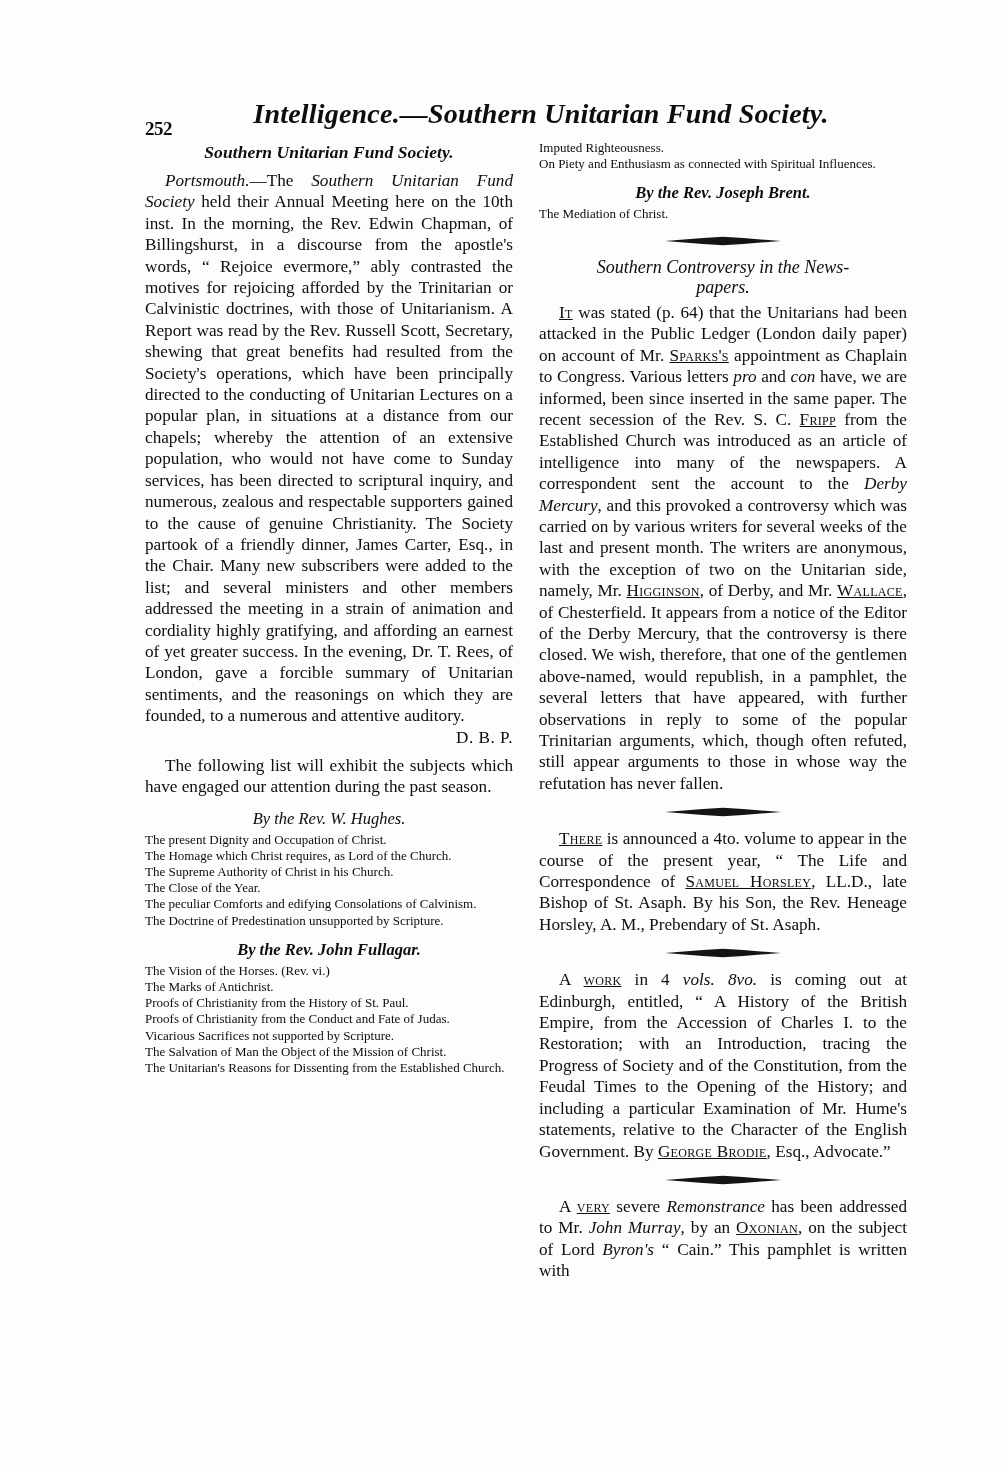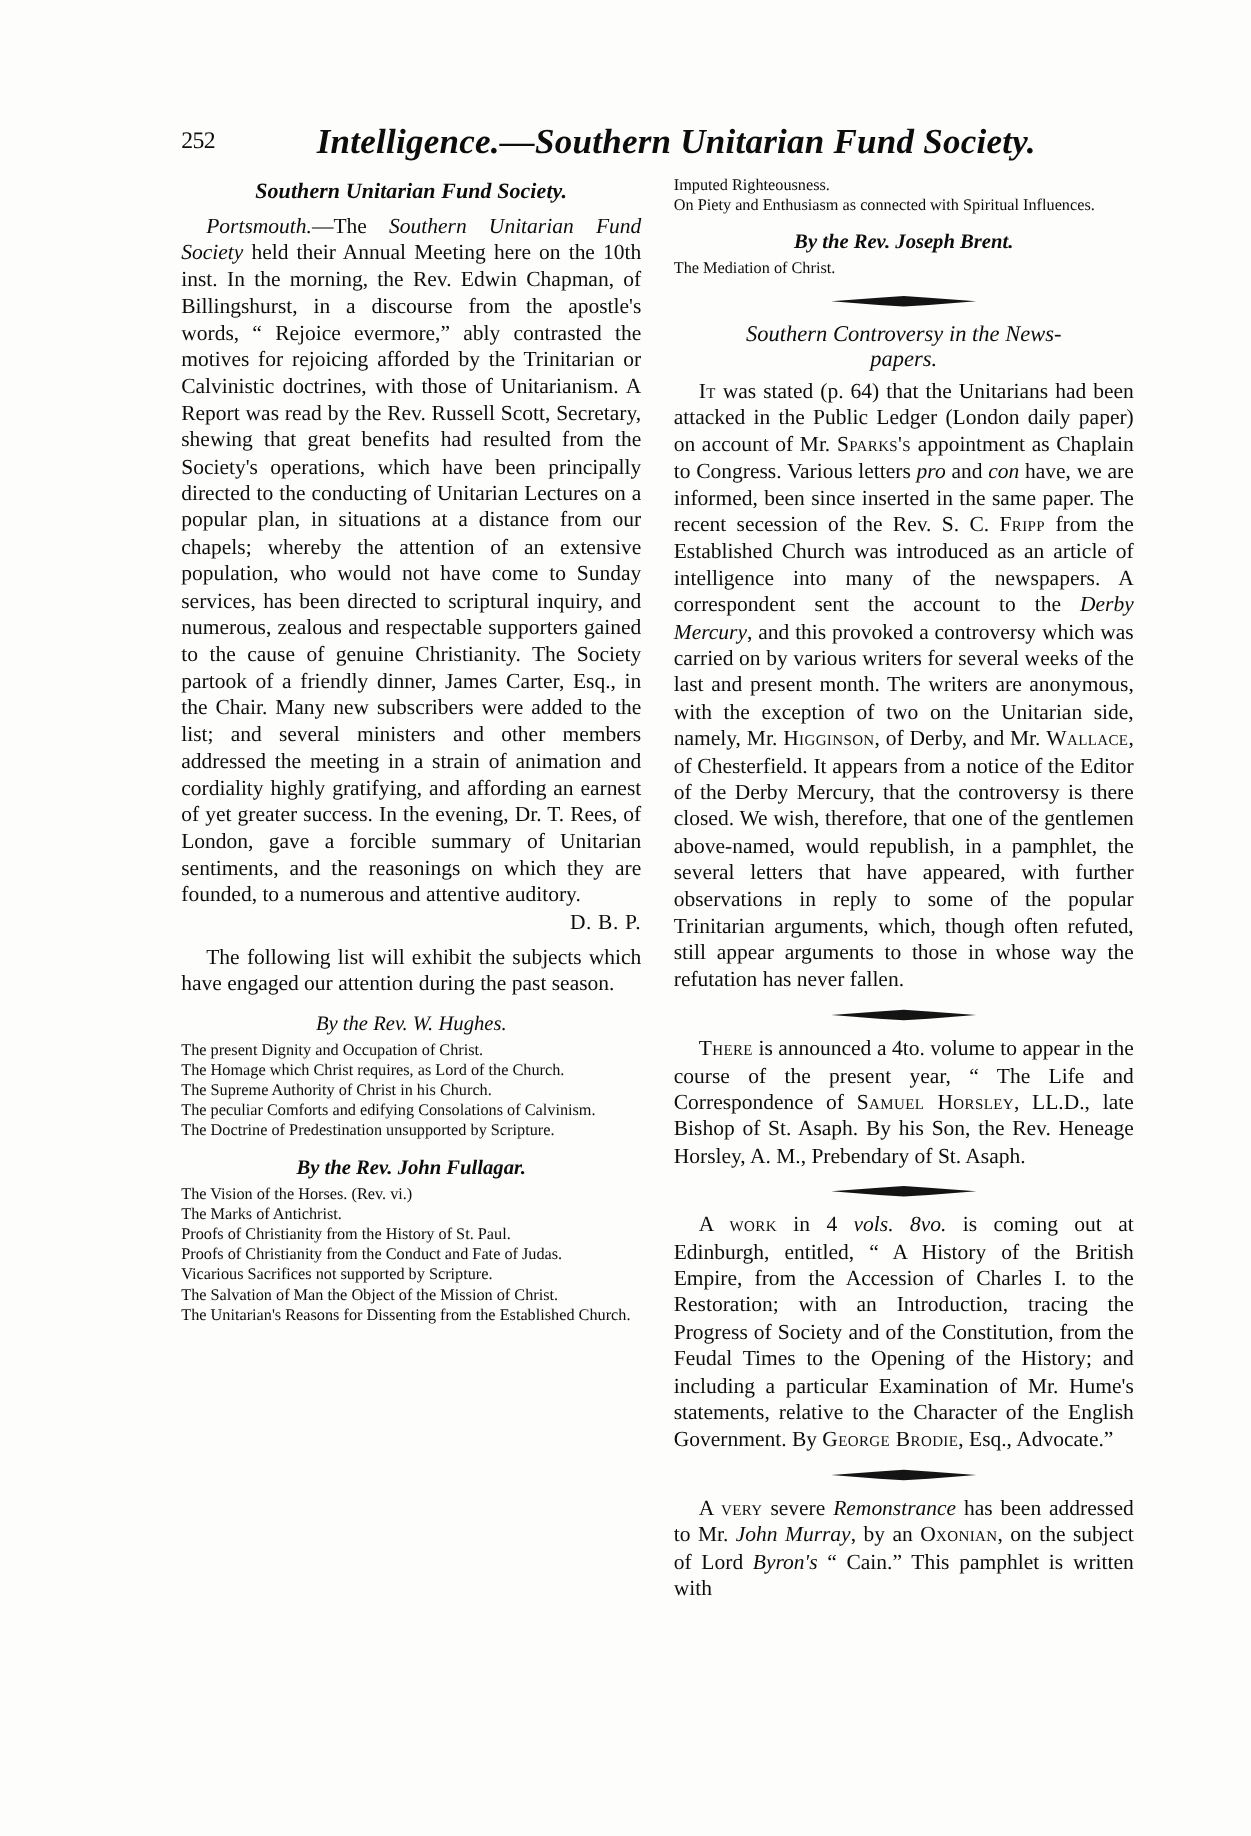--- a/index.html
+++ b/index.html
@@ -33,23 +33,23 @@
 
   
   .runhead {
     position: relative;
     height: 36px;
     margin-bottom: 8px;
   }
   .folio {
     position: absolute;
     left: 0;
-    top: 6px;
+    top: 22px;
     font-size: 19px;
-    font-weight: normal;
+    font-weight: bold;
     letter-spacing: -0.5px;
   }
   .runhead-title {
     position: absolute;
     left: 0;
     right: 0;
     top: 2px;
     text-align: center;
     font-size: 28px;
     font-style: italic;
@@ -104,20 +104,21 @@
     line-height: 1.245;
     text-align: justify;
     text-indent: 20px;
     hyphens: none;
   }
 
   .it { font-style: italic; }
   .sc {
     font-variant: small-caps;
     letter-spacing: 0.3px;
+    text-decoration: underline;
   }
   .sig {
     display: inline-block;
     float: right;
     letter-spacing: 0.5px;
   }
 
   
   ul.subjects {
     list-style: none;
@@ -166,20 +167,21 @@
         <div style="clear:both"></div>
         <div class="gap-sm"></div>
 
         <p class="para">The following list will exhibit the subjects which have engaged our attention during the past season.</p>
 
         <div class="byline-light">By the Rev. W. Hughes.</div>
         <ul class="subjects">
           <li>The present Dignity and Occupation of Christ.</li>
           <li>The Homage which Christ requires, as Lord of the Church.</li>
           <li>The Supreme Authority of Christ in his Church.</li>
+          <li>The Close of the Year.</li>
           <li>The peculiar Comforts and edifying Consolations of Calvinism.</li>
           <li>The Doctrine of Predestination unsupported by Scripture.</li>
         </ul>
 
         <div class="byline">By the Rev. John Fullagar.</div>
         <ul class="subjects">
           <li>The Vision of the Horses.    (Rev. vi.)</li>
           <li>The Marks of Antichrist.</li>
           <li>Proofs of Christianity from the History of St. Paul.</li>
           <li>Proofs of Christianity from the Conduct and Fate of Judas.</li>

